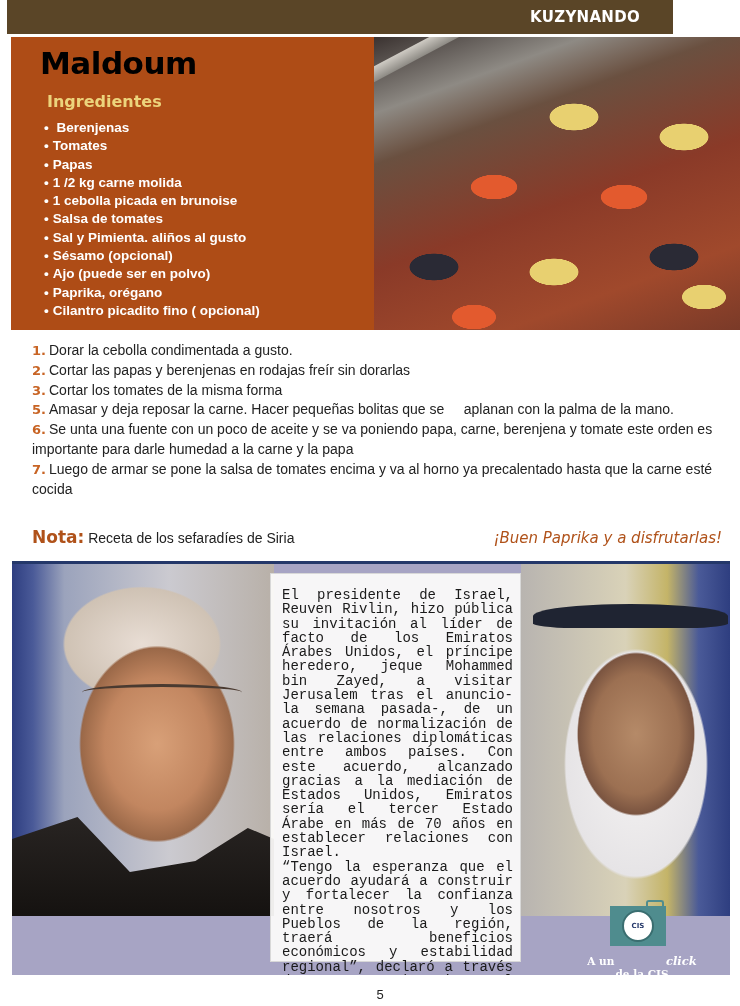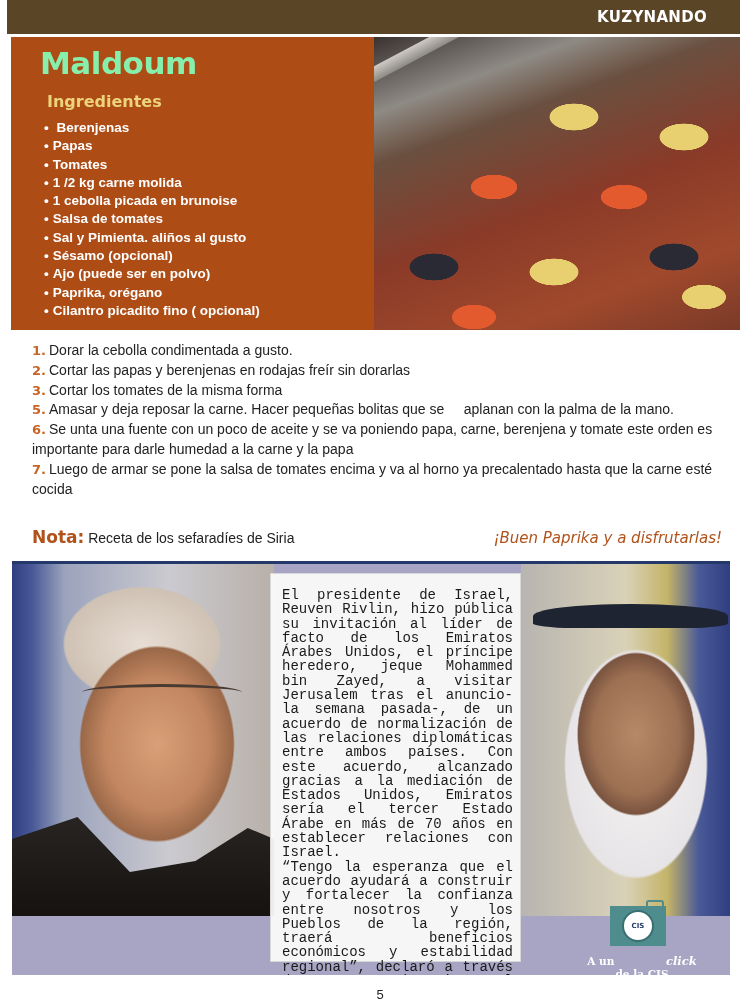--- a/index.html
+++ b/index.html
@@ -1,35 +1,35 @@
 <!DOCTYPE html>
 <html><head>
   <meta charset="utf-8">
   <style>
     * { box-sizing: border-box; margin: 0; padding: 0; }
     html, body { width: 740px; height: 1006px; background: #ffffff; overflow: hidden; }
     body { position: relative; font-family: "Liberation Sans", sans-serif; color: #222; }
 
     .header-bar {
-      position: absolute; left: 7px; top: 0; width: 733px; height: 34px;
+      position: absolute; left: 7px; top: 0; width: 666px; height: 34px;
       background: #5a4527;
     }
     .header-title {
       position: absolute; right: 33px; top: 8px;
       color: #ffffff; font-family: "DejaVu Sans", sans-serif; font-weight: bold;
       font-size: 15px; letter-spacing: 0.3px;
     }
 
     .recipe-panel {
       position: absolute; left: 11px; top: 37px; width: 363px; height: 293px;
       background: #ae4c16;
     }
     .recipe-title {
       position: absolute; left: 29px; top: 8px;
-      color: #86efac; font-family: "DejaVu Sans", sans-serif; font-weight: bold;
+      color: #000000; font-family: "DejaVu Sans", sans-serif; font-weight: bold;
       font-size: 31px; letter-spacing: -0.5px;
     }
     .ingredients-title {
       position: absolute; left: 36px; top: 55px;
       color: #ecd47c; font-family: "DejaVu Sans", sans-serif;
       font-size: 16px; font-weight: bold;
     }
     .ingredients-list {
       position: absolute; left: 33px; top: 82px; list-style: none;
     }
@@ -158,22 +158,22 @@
 
 <div class="header-bar">
   <span class="header-title">KUZYNANDO</span>
 </div>
 
 <section class="recipe-panel">
   <h1 class="recipe-title">Maldoum</h1>
   <h2 class="ingredients-title">Ingredientes</h2>
   <ul class="ingredients-list">
     <li><span class="bullet">•</span><span> Berenjenas</span></li>
+    <li><span class="bullet">•</span><span>Tomates</span></li>
     <li><span class="bullet">•</span><span>Papas</span></li>
-    <li><span class="bullet">•</span><span>Tomates</span></li>
     <li><span class="bullet">•</span><span>1 /2 kg carne molida</span></li>
     <li><span class="bullet">•</span><span>1 cebolla picada en brunoise</span></li>
     <li><span class="bullet">•</span><span>Salsa de tomates</span></li>
     <li><span class="bullet">•</span><span>Sal y Pimienta. aliños al gusto</span></li>
     <li><span class="bullet">•</span><span>Sésamo (opcional)</span></li>
     <li><span class="bullet">•</span><span>Ajo  (puede ser en polvo)</span></li>
     <li><span class="bullet">•</span><span>Paprika, orégano</span></li>
     <li><span class="bullet">•</span><span>Cilantro picadito fino ( opcional)</span></li>
   </ul>
 </section>

